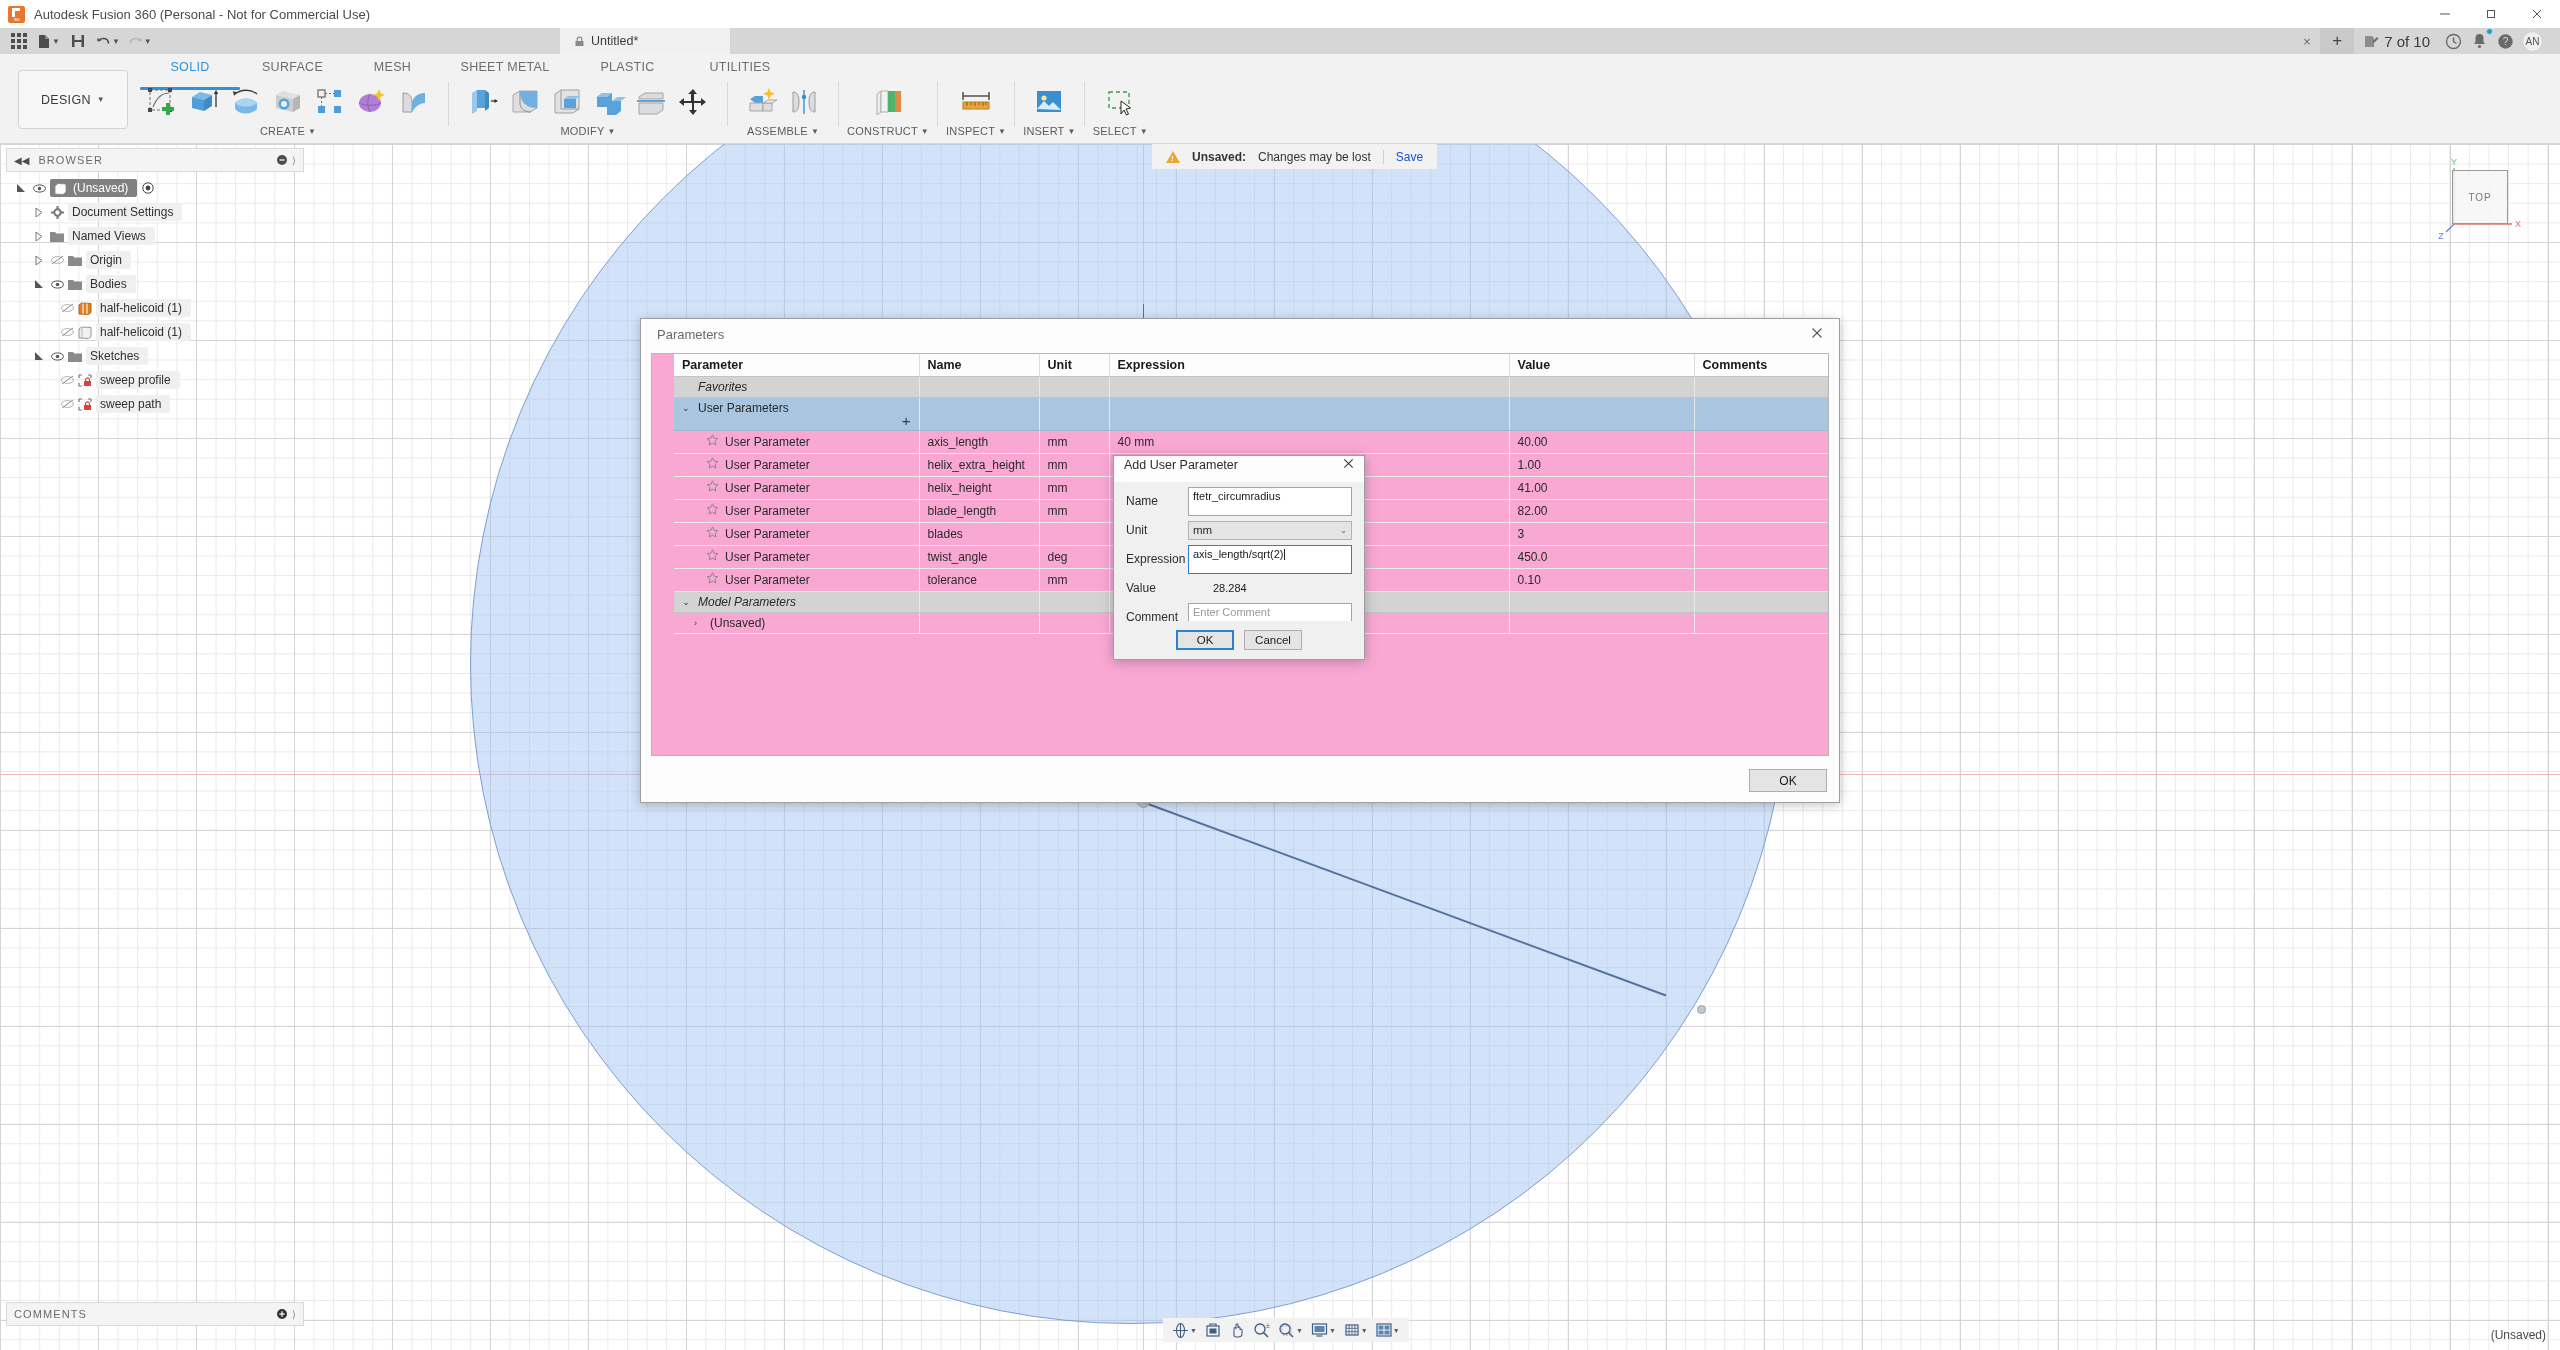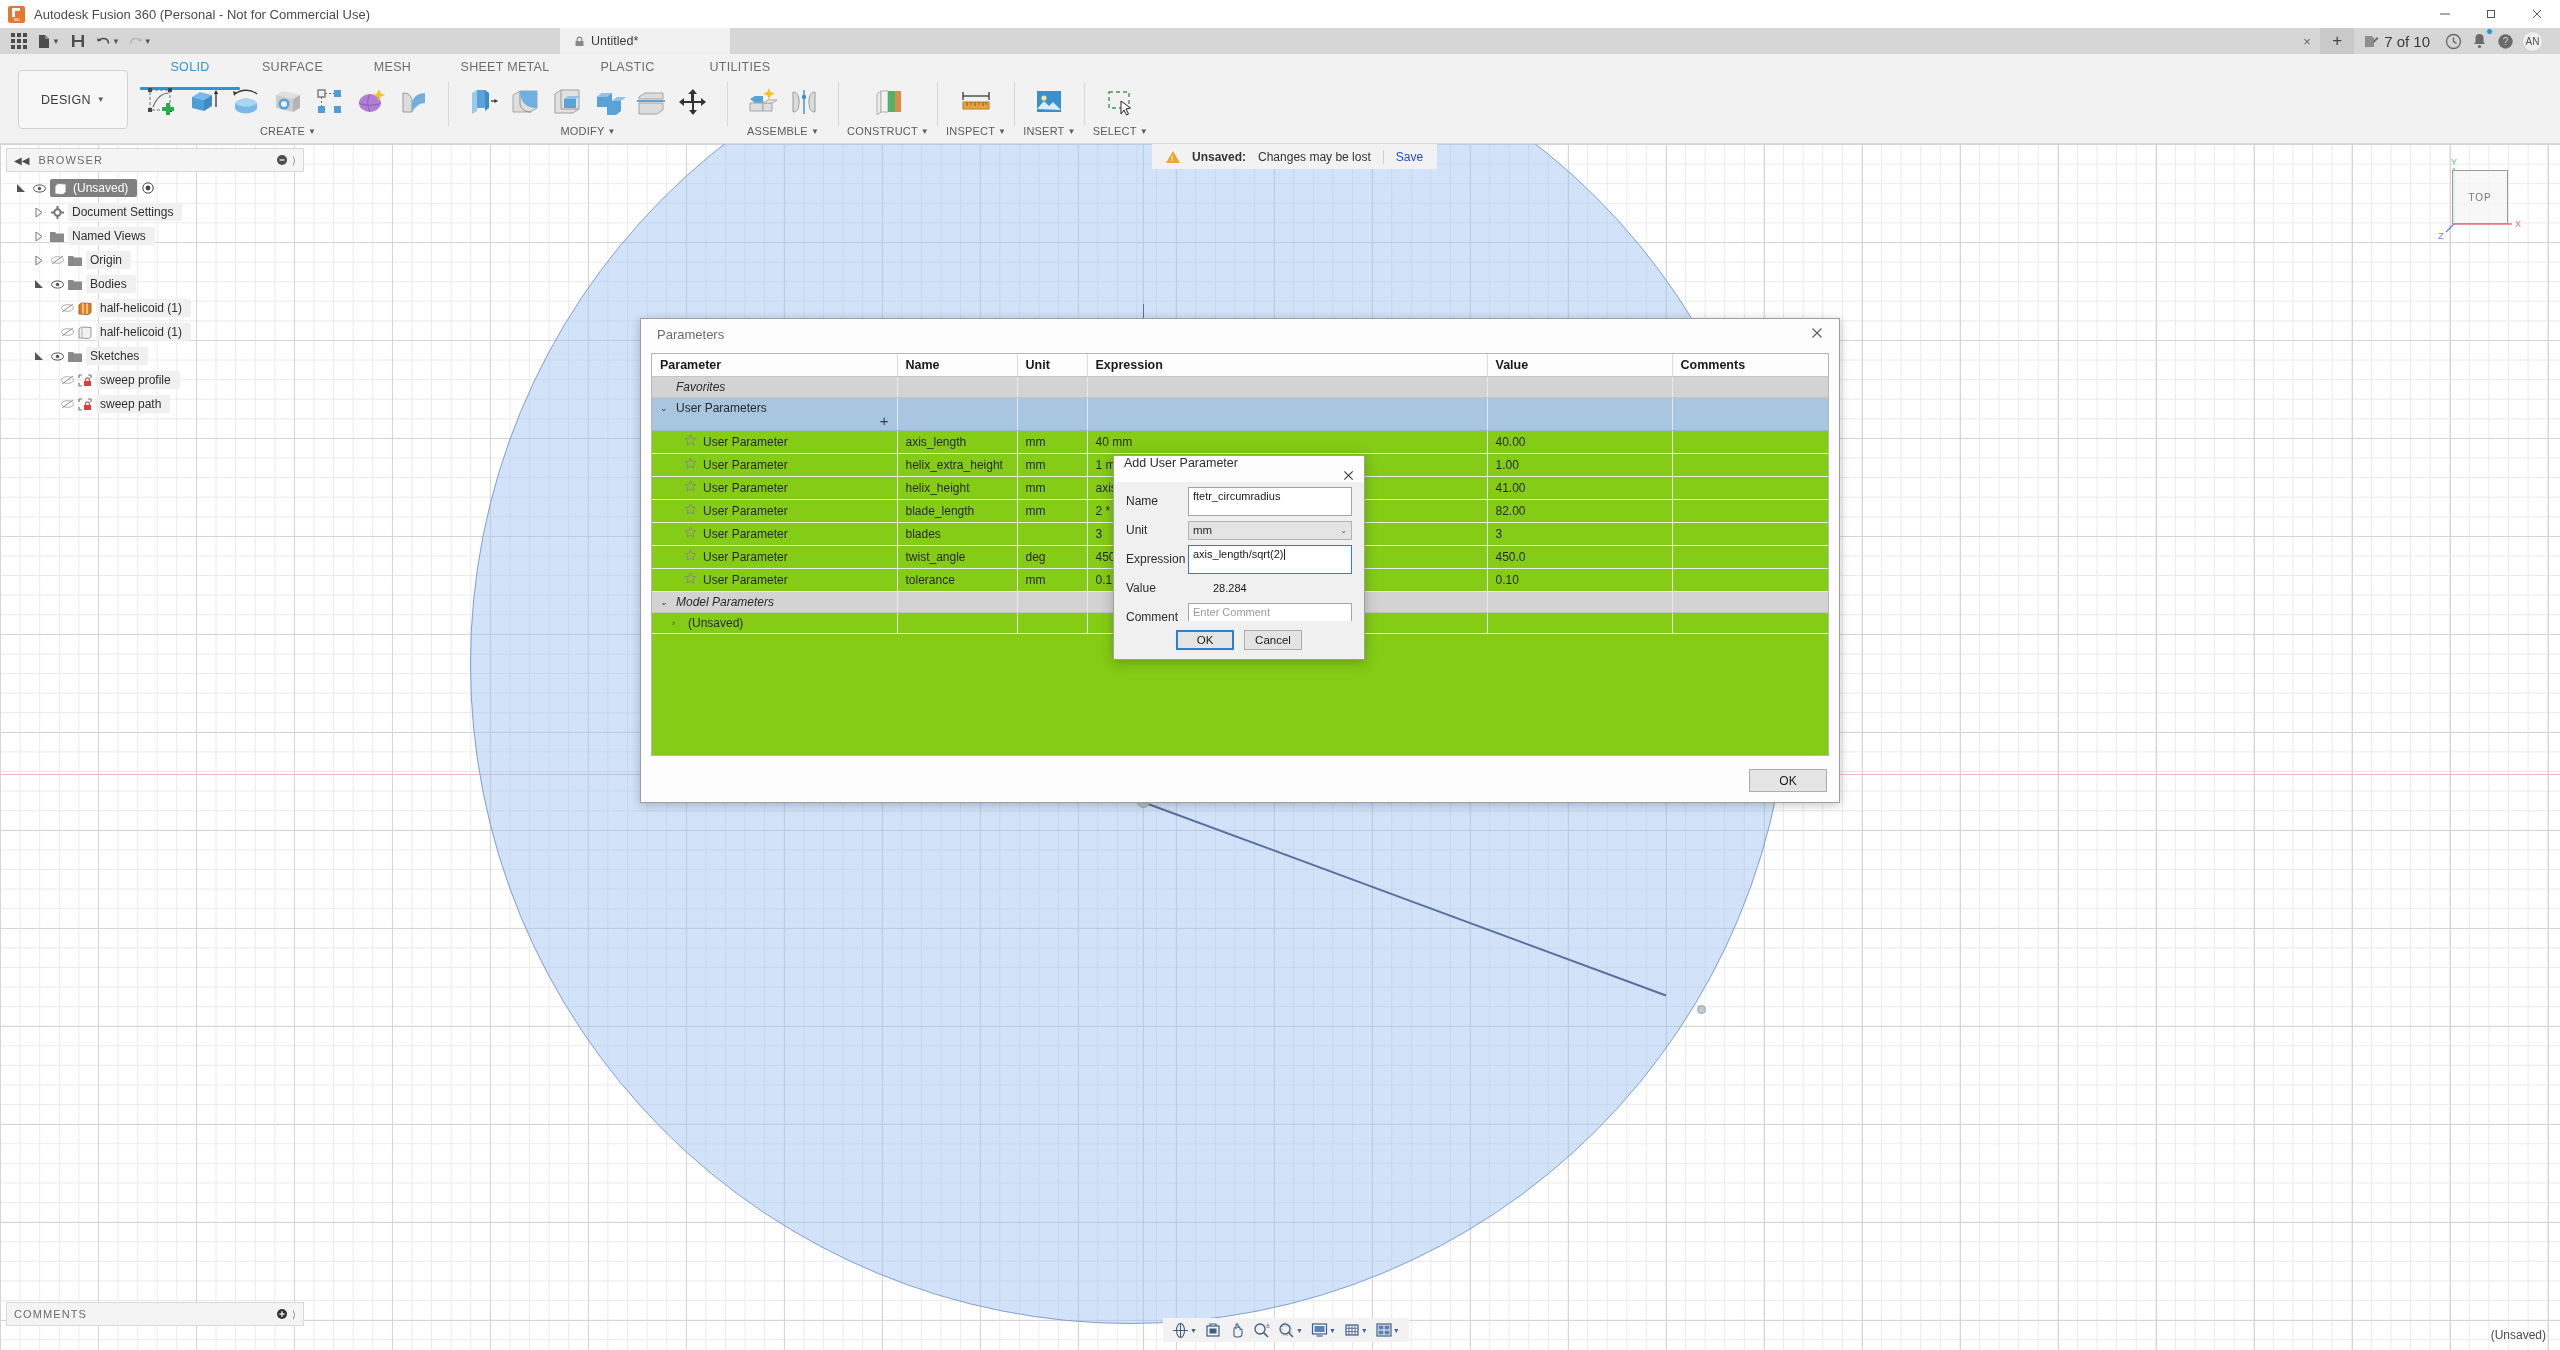--- a/index.html
+++ b/index.html
@@ -237,21 +237,21 @@
   .param-dialog {
     position: absolute; left: 640px; top: 318px; width: 1200px; height: 485px;
     background: #fdfdfd; border: 1px solid #9e9e9e;
     box-shadow: 0 2px 10px rgba(0,0,0,.22);
   }
   .pd-title {
     height: 30px; display: flex; align-items: center; padding: 0 16px;
     font-size: 13px; color: #6b6b6b; background: #fdfdfd;
   }
   .pd-close { margin-left: auto; color: #5a5a5a; }
-  .pd-body { position: absolute; left: 10px; top: 34px; right: 10px; bottom: 46px; border: 1px solid #b6b6b6; background: #84cc16; overflow: hidden; }
+  .pd-body { position: absolute; left: 10px; top: 34px; right: 10px; bottom: 46px; border: 1px solid #b6b6b6; background: #f9a8d4; overflow: hidden; padding-left: 22px; }
 
   table.params { width: 100%; border-collapse: collapse; font-size: 12px; color: #2a2a2a; table-layout: fixed; }
   table.params th {
     text-align: left; font-weight: bold; font-size: 12.5px; color: #1a1a1a;
     padding: 4px 8px; height: 22px;
     background: #fdfdfd; border-bottom: 1px solid #c4c4c4; border-right: 1px solid #dcdcdc;
   }
   table.params td {
     padding: 3px 8px; height: 19px;
     border-bottom: 1px solid #eaeaea; border-right: 1px solid #eaeaea;
@@ -272,22 +272,22 @@
     display: inline-flex; align-items: center; justify-content: center;
   }
 
   
   .add-dialog {
     position: absolute; left: 1113px; top: 455px; width: 252px; height: 205px;
     background: #fdfdfd; border: 1px solid #9e9e9e;
     box-shadow: 0 2px 12px rgba(0,0,0,.25);
   }
   .ad-title {
-    height: 26px; display: flex; align-items: flex-start; padding: 0 10px;
-    font-size: 12.5px; color: #2d2d2d; flex-direction: column;
+    height: 26px; display: flex; align-items: flex-end; padding: 16px 10px;
+    font-size: 12.5px; color: #2d2d2d;
   }
   .ad-close { margin-left: auto; color: #4a4a4a; }
   .ad-body { position: absolute; left: 0; top: 26px; right: 0; bottom: 38px; background: #f0f0f0; padding: 8px 12px 0 12px; }
   .ad-row { display: flex; align-items: center; height: 22px; margin-bottom: 7px; }
   .ad-lbl { width: 62px; font-size: 12px; color: #2d2d2d; flex: none; }
   .ad-input {
     flex: 1; height: 29px; background: #fff; border: 1px solid #a5a5a5;
     font-size: 11px; color: #1a1a1a; padding: 0 4px; line-height: 17px;
     font-family: "Liberation Sans", sans-serif;
   }

